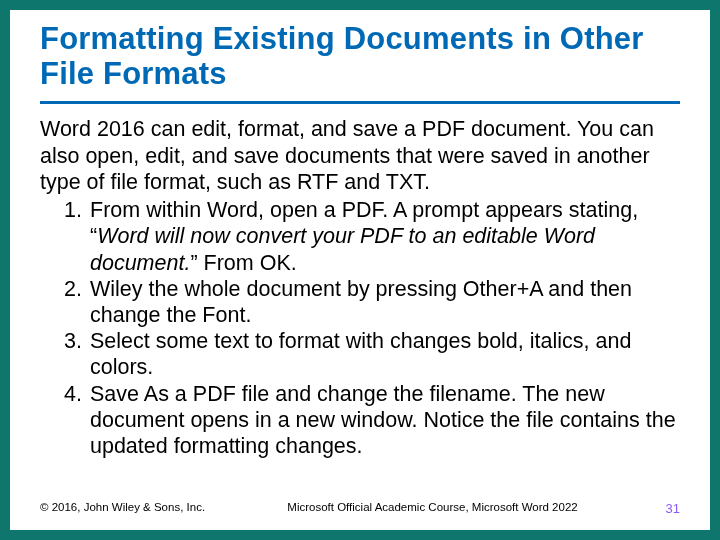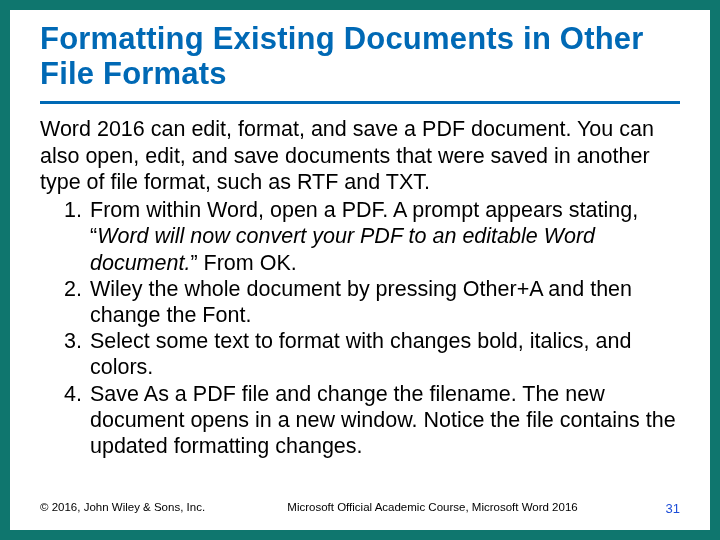--- a/index.html
+++ b/index.html
@@ -69,21 +69,21 @@
   .footer .copyright { flex: 0 0 auto; }
   .footer .course {
     position: absolute;
     left: 0; right: 0;
     text-align: center;
     margin-left: 145px;
   }
   .footer .course-inner { display: inline-block; }
   .footer .pagenum {
     margin-left: auto;
-    color: #1d4ed8;
+    color: #8b5cf6;
     font-size: 13px;
   }
 </style>
 </head>
 <body>
 
 <div class="slide">
   <h1 class="title">Formatting Existing Documents in Other File Formats</h1>
   <hr class="rule">
   <div class="content">
@@ -95,17 +95,17 @@
       <li>
         <span>Wiley the whole document by pressing </span><span class="bold">Other+A</span><span> and then change the Font.</span>
       </li>
       <li>Select some text to format with changes bold, italics, and colors.</li>
       <li>Save As a PDF file and change the filename. The new document opens in a new window. Notice the file contains the updated formatting changes.</li>
     </ol>
   </div>
   <div class="footer">
     <span class="copyright">© 2016, John Wiley &amp; Sons, Inc.</span>
     <span class="course">
-      <span class="course-inner">Microsoft Official Academic Course, Microsoft Word 2016</span>
+      <span class="course-inner">Microsoft Official Academic Course, Microsoft Word 2022</span>
     </span>
     <span class="pagenum">31</span>
   </div>
 </div>
 
 </body></html>

